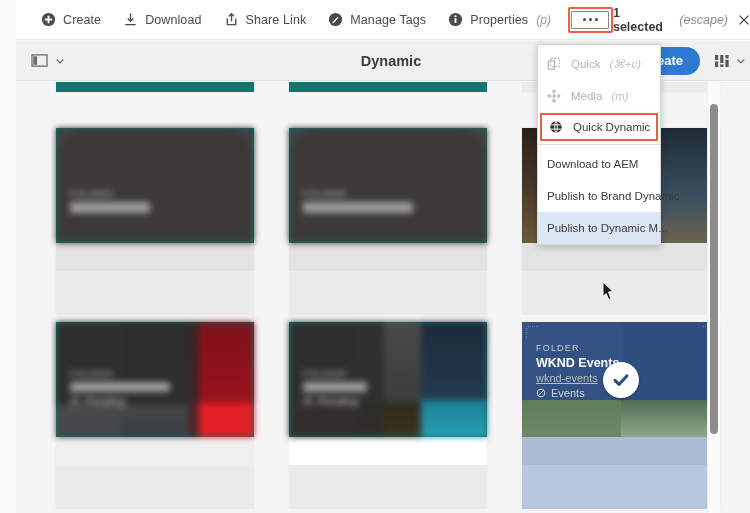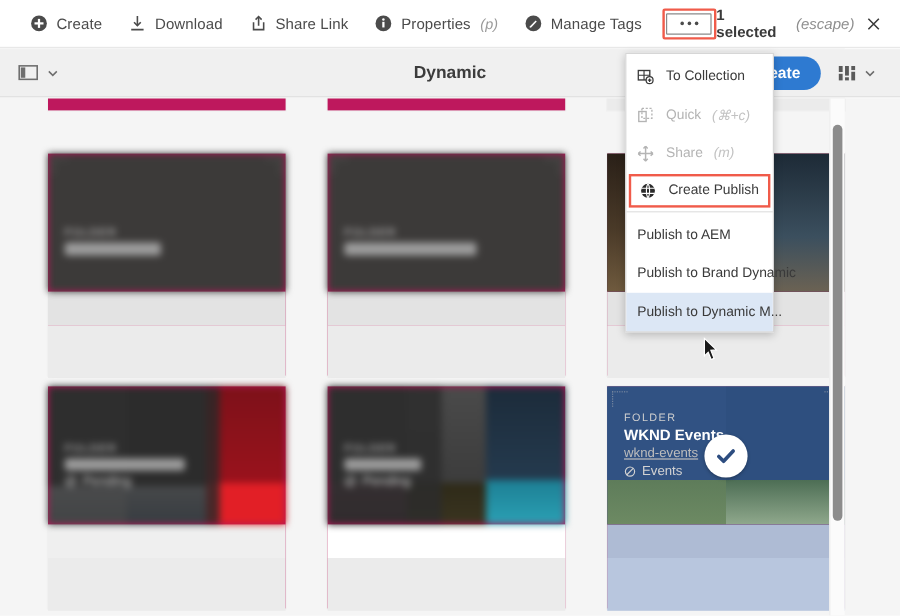--- a/index.html
+++ b/index.html
@@ -2,21 +2,21 @@
 <html><head>
 <meta charset="utf-8">
 <style>
   * { box-sizing: border-box; margin: 0; padding: 0; }
   html, body {
     width: 750px; height: 513px;
     overflow: hidden;
     font-family: "Liberation Sans", sans-serif;
     background: #fafafa;
   }
-  #app { position: relative; width: 704px; height: 513px; background: #f5f5f5; }
+  #app { position: relative; width: 704px; height: 513px; background: #f5f5f5; margin-left: 16px; }
 
   
   .action-bar {
     position: absolute; left: 0; top: 0; width: 750px; height: 40px;
     background: #ffffff; border-bottom: 1px solid #e8e8e8;
     display: flex; align-items: center;
   }
   .act {
     display: flex; align-items: center; gap: 7px;
     height: 40px; padding: 0 11px; cursor: pointer;
@@ -81,21 +81,21 @@
     display: flex; align-items: center; gap: 6px; cursor: pointer; padding: 0 10px 0 14px;
   }
 
   
   .grid-area {
     position: absolute; left: 0; top: 82px; width: 750px; height: 431px;
     background: #f5f5f5; overflow: hidden;
   }
   .card {
     position: absolute; width: 198px;
-    background: #be185d;
+    background: #0f766e;
     box-shadow: 0 0 0 1px rgba(0,0,0,.02);
   }
   .card .thumb { position: relative; width: 100%; overflow: hidden; background: #3a3a3a; }
   .card .meta-strip { height: 28px; background: #e3e3e3; }
   .card .foot { height: 44px; background: #ebebeb; }
 
   .blur { filter: blur(3.2px); }
 
   .folder-dark { background: #3c3a39; width: 100%; height: 100%; position: relative; }
   .folder-txt { position: absolute; left: 14px; bottom: 30px; }
@@ -204,36 +204,36 @@
             <path d="M5.3 4.6L8 1.9l2.7 2.7" fill="none" stroke="#4b4b4b" stroke-width="1.4"></path>
           </svg>
       </span>
       <span class="lbl">Share Link</span>
     </div>
 
     <div class="act">
       <span class="ico">
         <svg width="15" height="15" viewBox="0 0 16 16">
             <circle cx="8" cy="8" r="7" fill="#4b4b4b"></circle>
+            <path d="M5 10.6l5-5.2 1 1-5 5.2-1.3.3z" fill="#fff"></path>
+          </svg>
+      </span>
+      <span class="lbl">Manage Tags</span>
+    </div>
+
+    <div class="act">
+      <span class="ico">
+        <svg width="15" height="15" viewBox="0 0 16 16">
+            <circle cx="8" cy="8" r="7" fill="#4b4b4b"></circle>
             <circle cx="8" cy="4.6" r="1.1" fill="#fff"></circle>
             <rect x="7" y="6.6" width="2" height="5" fill="#fff"></rect>
           </svg>
       </span>
       <span class="lbl">Properties</span>
       <span class="kbd">(p)</span>
-    </div>
-
-    <div class="act">
-      <span class="ico">
-        <svg width="15" height="15" viewBox="0 0 16 16">
-            <circle cx="8" cy="8" r="7" fill="#4b4b4b"></circle>
-            <path d="M5 10.6l5-5.2 1 1-5 5.2-1.3.3z" fill="#fff"></path>
-          </svg>
-      </span>
-      <span class="lbl">Manage Tags</span>
     </div>
 
     <div class="more-btn">
       <div class="more-inner">
         <span class="dot3"></span>
         <span class="dot3"></span>
         <span class="dot3"></span>
       </div>
     </div>
 
@@ -438,69 +438,58 @@
       <div class="meta-strip" style="background:#aebbd4;"></div>
       <div class="foot"></div>
     </div>
   </div>
 
   <div class="scrollbar-track"></div>
   <div class="scrollbar-thumb"></div>
 
   <div class="menu">
 
-    <div class="mi">
-      <span class="mi-ico">
-        <svg width="14" height="14" viewBox="0 0 16 16">
-            <rect x="1" y="2" width="11" height="9" fill="none" stroke="#3a3a3a" stroke-width="1.3"></rect>
-            <path d="M6.5 2v9M1 6.5h11" stroke="#3a3a3a" stroke-width="1.1"></path>
-            <circle cx="11.8" cy="11.2" r="3.3" fill="#fff" stroke="#3a3a3a" stroke-width="1.2"></circle>
-            <path d="M11.8 9.5v3.4M10.1 11.2h3.4" stroke="#3a3a3a" stroke-width="1.2"></path>
-          </svg>
-      </span>
-      <span>To Collection</span>
-    </div>
 
 
     <div class="mi disabled">
       <span class="mi-ico">
         <svg width="14" height="14" viewBox="0 0 16 16">
             <rect x="4.5" y="1.5" width="9.5" height="9.5" fill="none" stroke="#b4b4b4" stroke-width="1.3" stroke-dasharray="2 1.6"></rect>
             <rect x="1.5" y="4.5" width="7" height="9.5" fill="none" stroke="#b4b4b4" stroke-width="1.3"></rect>
           </svg>
       </span>
       <span>Quick</span>
       <span class="kbd">(⌘+c)</span>
     </div>
 
     <div class="mi disabled">
       <span class="mi-ico">
         <svg width="14" height="14" viewBox="0 0 16 16">
             <path d="M8 1v14M1 8h14" stroke="#b4b4b4" stroke-width="1.4"></path>
             <path d="M8 1l-2 2.2M8 1l2 2.2M8 15l-2-2.2M8 15l2-2.2M1 8l2.2-2M1 8l2.2 2M15 8l-2.2-2M15 8l-2.2 2" fill="none" stroke="#b4b4b4" stroke-width="1.4"></path>
           </svg>
       </span>
-      <span>Share</span>
+      <span>Media</span>
       <span class="kbd">(m)</span>
     </div>
 
     <div class="mi hl">
       <span class="mi-ico">
         <svg width="14" height="14" viewBox="0 0 16 16">
             <circle cx="8" cy="8" r="6.6" fill="#2b2b2b"></circle>
             <path d="M8 1.4c2 2.1 2 11.1 0 13.2M8 1.4c-2 2.1-2 11.1 0 13.2M1.6 5.6h12.8M1.6 10.4h12.8" fill="none" stroke="#fff" stroke-width="1.1"></path>
           </svg>
       </span>
-      <span>Create Publish</span>
+      <span>Quick Dynamic</span>
     </div>
 
     <div class="menu-sep"></div>
 
     <div class="mi" style="padding-left:9px;">
-      <span>Publish to AEM</span>
+      <span>Download to AEM</span>
     </div>
 
     <div class="mi" style="padding-left:9px;">
       <span>Publish to Brand Dynamic</span>
     </div>
 
     <div class="mi active" style="padding-left:9px;">
       <span>Publish to Dynamic M...</span>
     </div>
   </div>

